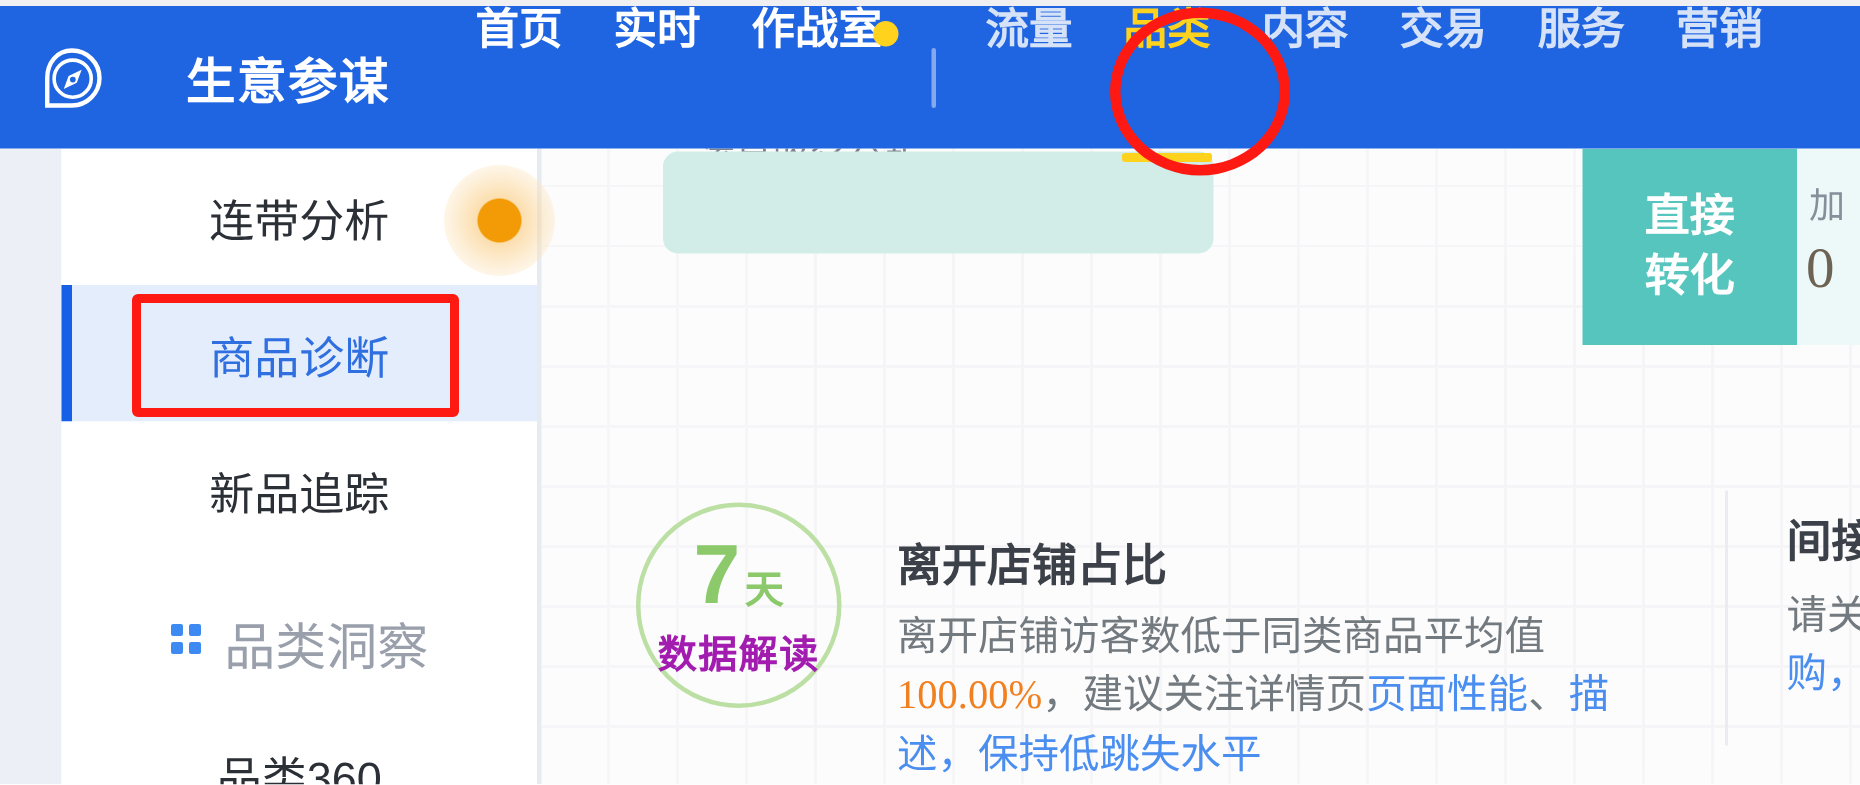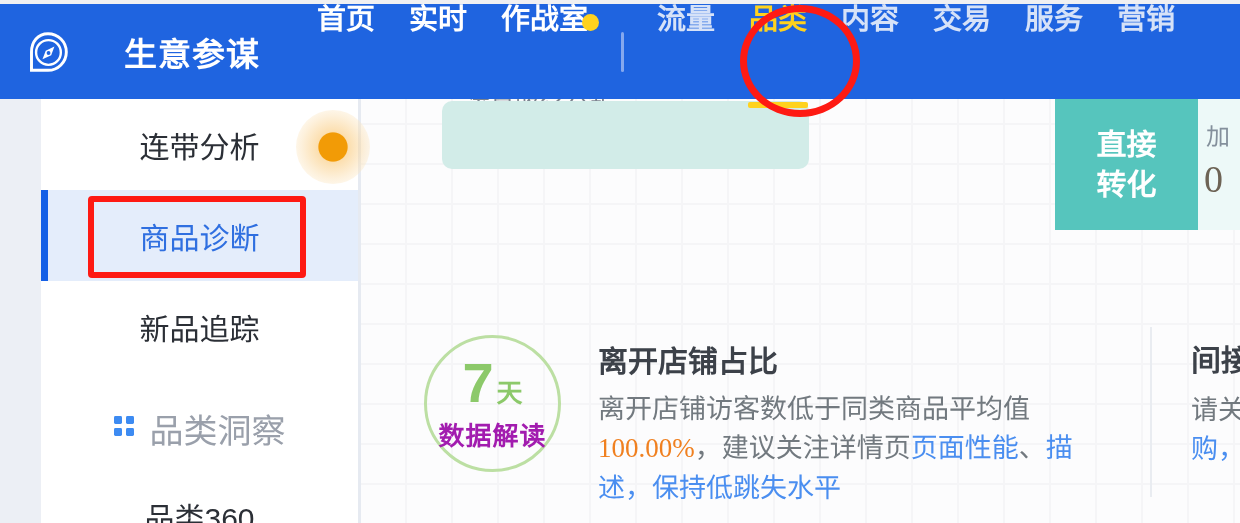--- a/index.html
+++ b/index.html
@@ -230,21 +230,21 @@
     line-height:1;
     font-family:"Liberation Sans",sans-serif;
   }
   .badge7 .b-unit { font-size:26px; font-weight:700; margin-left:3px; }
   .badge7 .b-bot {
     font-size:26px; font-weight:700; color:#a21caf;
     margin-top:4px; letter-spacing:1px;
   }
   .insight-body {
     margin-left:37px;
-    margin-top:4px;
+    margin-top:19px;
     width:478px;
   }
   .insight-title {
     font-size:30px; font-weight:700; color:#3c4149;
     margin-bottom:9px;
     font-family:"DejaVu Sans",sans-serif;
   }
   .insight-text {
     font-size:27px;
     color:#72797f;

